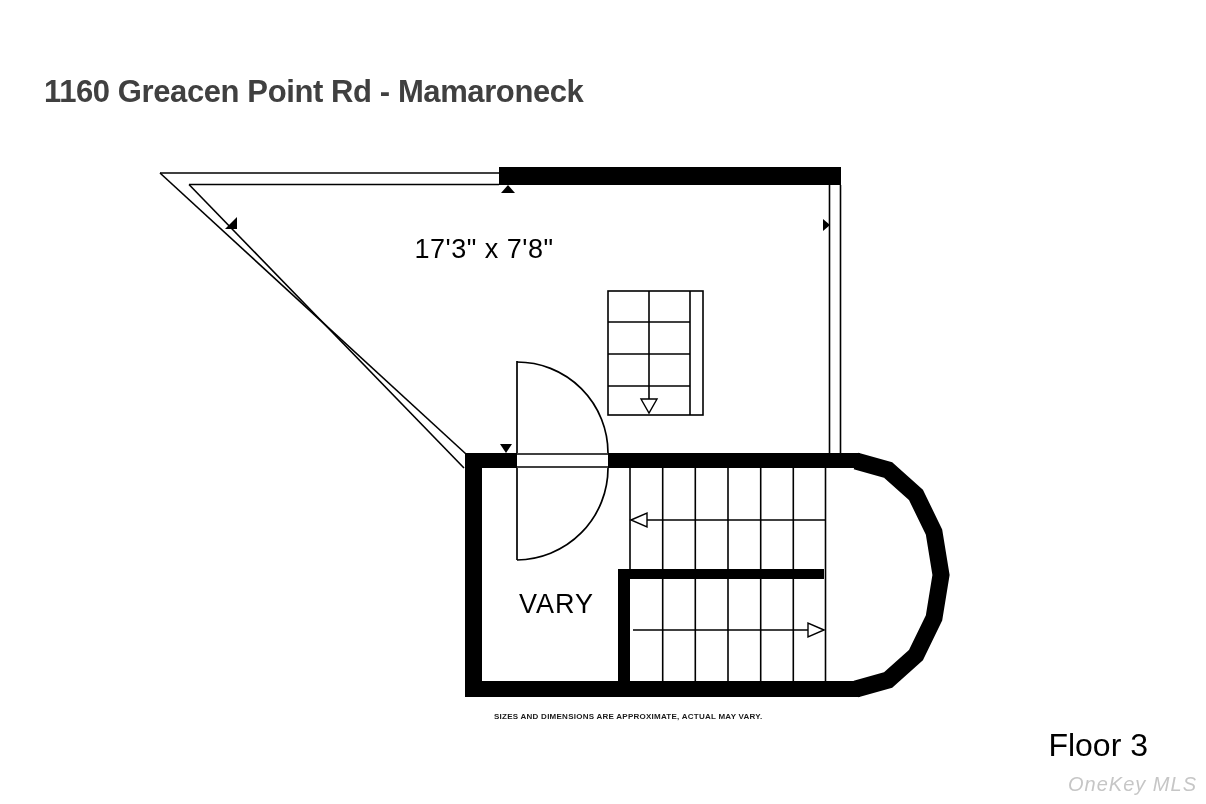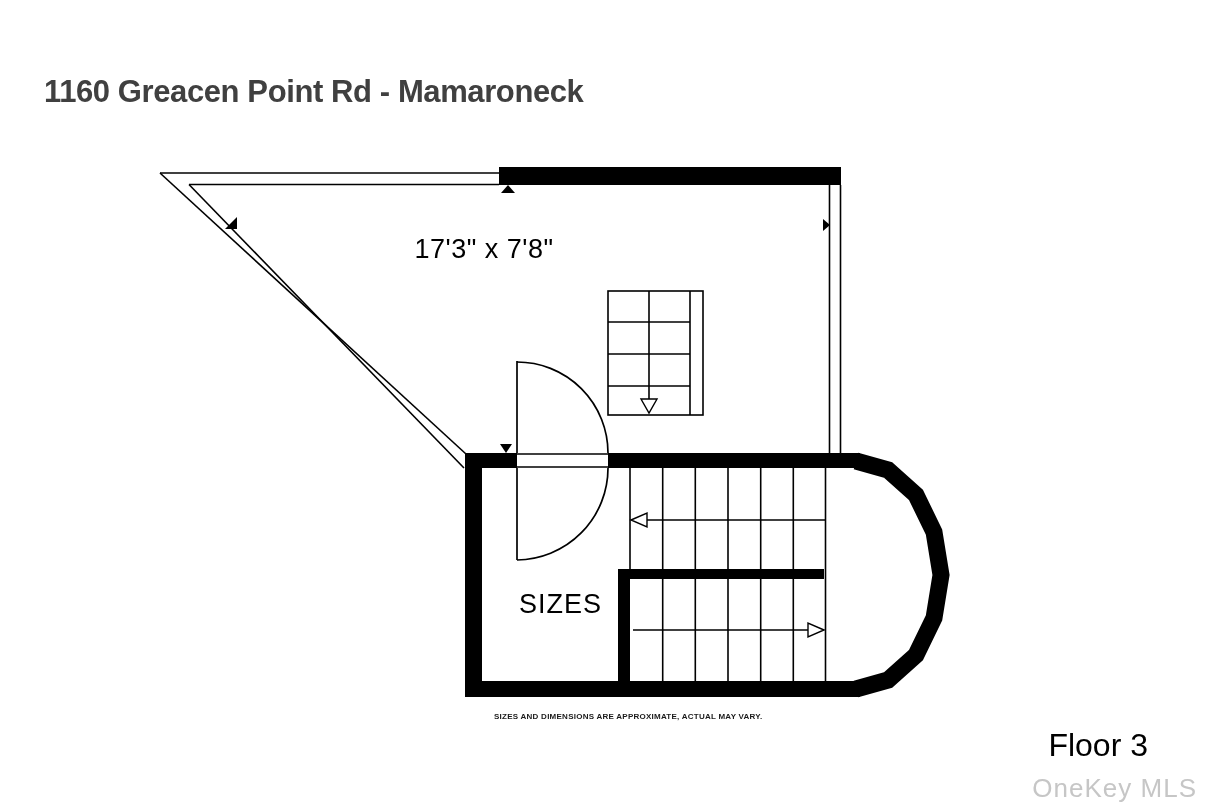--- a/index.html
+++ b/index.html
@@ -20,22 +20,22 @@
   .hall-label{
     left:519px;top:589px;font-size:27px;letter-spacing:1px;
   }
   .disclaimer{
     left:458px;top:712px;font-size:8px;font-weight:bold;letter-spacing:0.25px;color:#1a1a1a;padding-left:36px;
   }
   .floor-label{
     left:998px;top:727px;width:150px;text-align:right;font-size:32px;color:#000000;
   }
   .watermark{
-    left:998px;top:773px;width:199px;text-align:right;font-size:26px;
-    color:#c6c6c6;letter-spacing:1px;
+    left:998px;top:773px;width:199px;text-align:right;font-size:20px;
+    color:#c6c6c6;letter-spacing:1px;font-style:italic;
   }
 </style>
 </head>
 <body>
 
 <svg id="plan-svg" width="1206" height="804" viewBox="0 0 1206 804">
 
   <g stroke="#000" stroke-width="1.6" fill="none">
     <line x1="160" y1="173" x2="499" y2="173"></line>
     <line x1="189" y1="184.5" x2="499" y2="184.5"></line>
@@ -107,19 +107,19 @@
     <polygon points="237,217 237,229 225,229"></polygon>
   </g>
 </svg>
 
 <div class="abs page-title">1160 Greacen Point Rd - Mamaroneck</div>
 
 <div class="abs balcony-block">
   <div class="room-label">17'3" x 7'8"</div>
 </div>
 
-<div class="abs hall-label room-label">SIZES</div>
+<div class="abs hall-label room-label">VARY</div>
 
 <div class="abs disclaimer">SIZES AND DIMENSIONS ARE APPROXIMATE, ACTUAL MAY VARY.</div>
 
 <div class="abs floor-label">Floor 3</div>
 
 <div class="abs watermark">OneKey MLS</div>
 
 </body></html>

